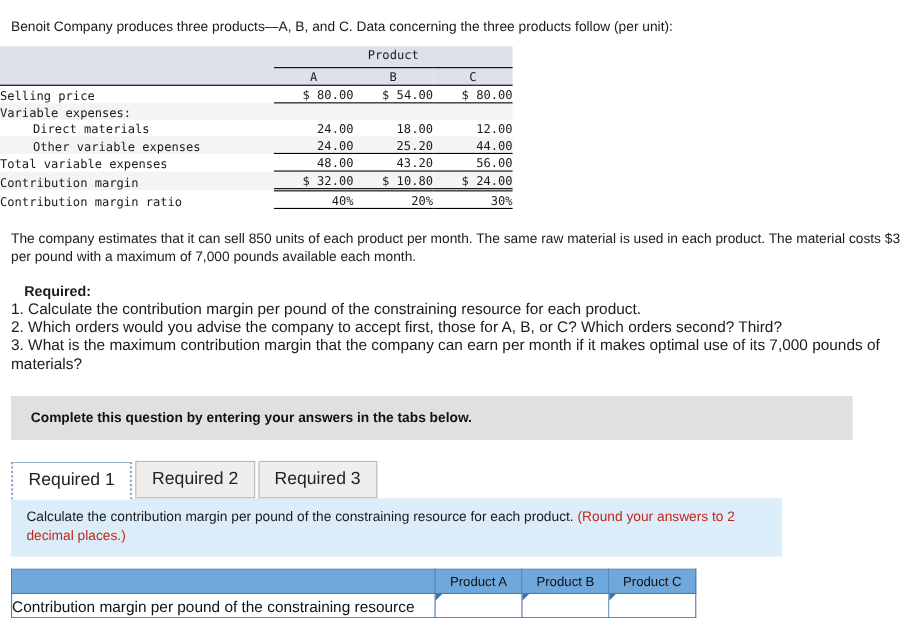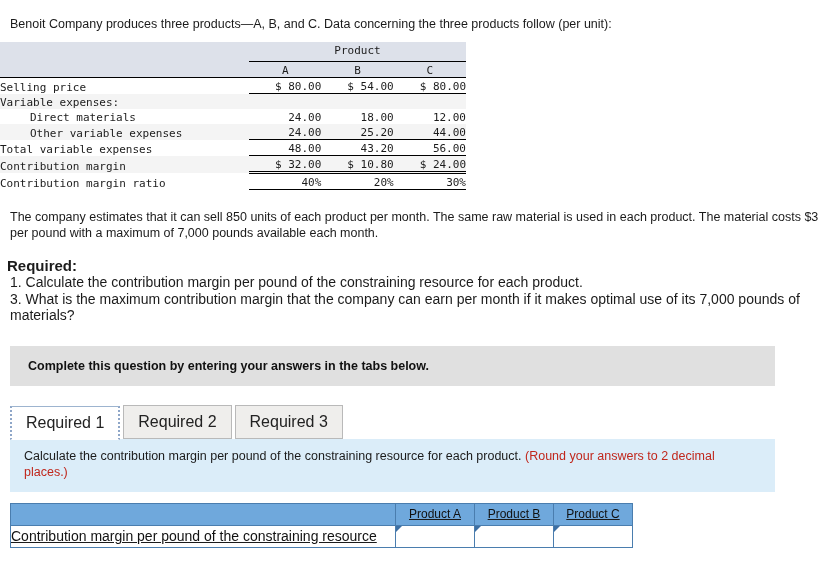--- a/index.html
+++ b/index.html
@@ -89,22 +89,22 @@
   
   .para {
     font-size: 12.5px;
     line-height: 16px;
     padding: 0 10px;
     margin-top: 19px;
     color: #1b1b1b;
   }
   .req-head {
     font-weight: bold;
-    font-size: 15px;
-    padding: 0 7px;
+    font-size: 13px;
+    padding: 0 22px;
     margin-top: 16px;
   }
   .req-line {
     font-size: 14px;
     line-height: 16.5px;
     padding: 0 10px;
     color: #1b1b1b;
   }
 
   
@@ -154,40 +154,39 @@
     border-right: 2px dotted #8ea6c8;
     border-top: 1px solid #9db4cf;
     position: relative;
     top: 1px;
     font-weight: normal;
   }
 
   
   .blue-panel {
     margin: 0 0 0 10px;
-    width: 765px;
+    width: 701px;
     background: #dbedf9;
     box-sizing: border-box;
     padding: 9px 14px 11px 14px;
     font-size: 12.5px;
     line-height: 16.5px;
     position: relative;
     z-index: 1;
   }
   .blue-panel .red { color: #c0271c; }
 
   
   .answer-wrap {
     margin: 11px 0 0 10px;
   }
   table.answer {
     border-collapse: collapse;
     font-size: 11.5px;
     table-layout: fixed;
-    text-decoration: underline;
   }
   table.answer th, table.answer td {
     border: 1px solid #4a7dae;
     padding: 0;
     font-weight: normal;
     height: 22px;
     box-sizing: border-box;
   }
   th.ans-head {
     background: #6fa8dc;
@@ -311,20 +310,21 @@
           <td class="num">30%</td>
         </tr>
       </tbody>
     </table>
   </div>
 
   <div class="para">The company estimates that it can sell 850 units of each product per month. The same raw material is used in each product. The material costs $3 per pound with a maximum of 7,000 pounds available each month.</div>
 
   <div class="req-head">Required:</div>
   <div class="req-line">1. Calculate the contribution margin per pound of the constraining resource for each product.</div>
+  <div class="req-line">2. Which orders would you advise the company to accept first, those for A, B, or C? Which orders second? Third?</div>
   <div class="req-line">3. What is the maximum contribution margin that the company can earn per month if it makes optimal use of its 7,000 pounds of materials?</div>
 
   <div class="complete-banner">
     <div class="txt">Complete this question by entering your answers in the tabs below.</div>
   </div>
 
   <div class="tabs">
     <div class="tab active">
       <span>Required 1</span>
     </div>

